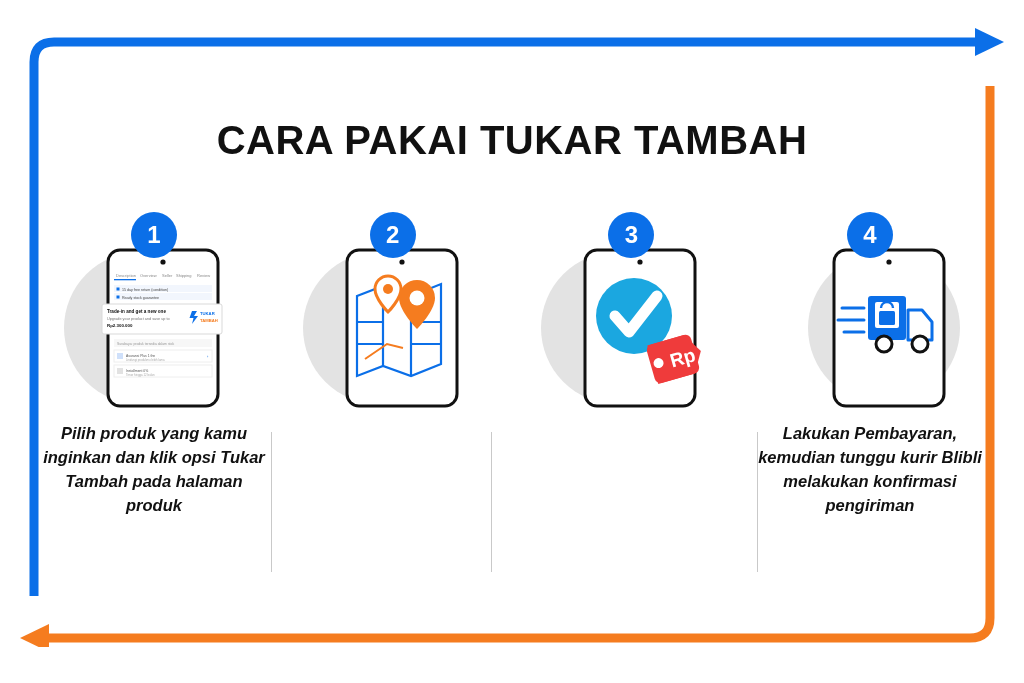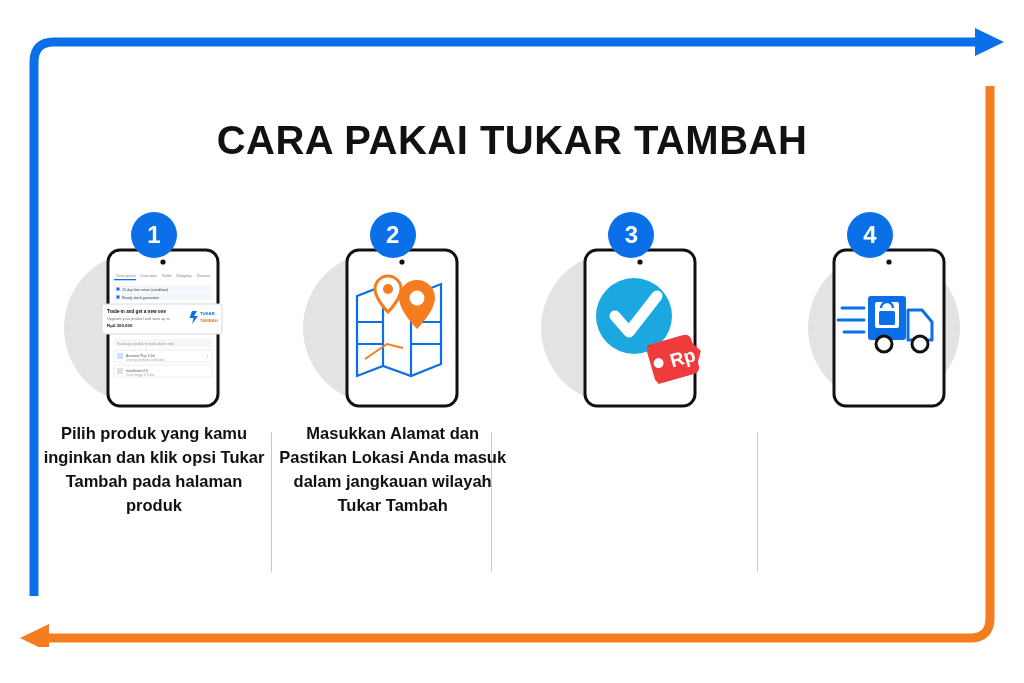--- a/index.html
+++ b/index.html
@@ -92,20 +92,21 @@
   .art.right .disc {
     left: 36px;
   }
   .caption {
     margin-top: 14px;
     text-align: center;
     font-size: 16.5px;
     line-height: 1.45;
     color: #111111;
     font-weight: bold;
+    font-style: italic;
   }
   .step-3 .caption, .step-4 .caption { font-weight: bold; }
   .divider {
     position: absolute;
     top: 432px;
     width: 1px;
     height: 140px;
     background: #c9c9c9;
   }
   .d1 { left: 271px; }
@@ -209,21 +210,20 @@
             <path d="M93 46 a14 14 0 1 1 0.01 0 Z" fill="#ffffff"></path>
             <path d="M93 32 a13 13 0 0 1 13 13 c0 10 -13 23 -13 23 s-13 -13 -13 -23 a13 13 0 0 1 13 -13 z" fill="#ffffff" stroke="#f57c1f" stroke-width="3"></path>
             <circle cx="93" cy="45" r="5" fill="#f57c1f"></circle>
           </g>
           <g>
             <path d="M122 36 a18 18 0 0 1 18 18 c0 13 -18 31 -18 31 s-18 -18 -18 -31 a18 18 0 0 1 18 -18 z" fill="#f57c1f"></path>
             <circle cx="122" cy="54" r="7.5" fill="#ffffff"></circle>
           </g>
         </svg>
       </div>
-      <div class="caption">Masukkan Alamat dan Pastikan Lokasi Anda masuk dalam jangkauan wilayah Tukar Tambah</div>
     </div>
 
     <div class="step step-3">
       <div class="badge">3</div>
       <div class="art">
         <div class="disc"></div>
         <svg class="phone-wrap" width="196" height="164" viewBox="0 0 196 164">
           <rect x="52" y="6" width="110" height="156" rx="12" fill="#ffffff" stroke="#111111" stroke-width="3"></rect>
           <circle cx="107" cy="18" r="2.6" fill="#111111"></circle>
 
@@ -256,16 +256,17 @@
 
           <rect x="96" y="52" width="38" height="44" rx="3" fill="#0b6fe8"></rect>
           <rect x="103" y="58" width="24" height="26" rx="2" fill="#ffffff"></rect>
           <path d="M109 64 a6 6 0 0 1 12 0" fill="none" stroke="#0b6fe8" stroke-width="2.4"></path>
           <rect x="107" y="67" width="16" height="14" rx="1.5" fill="#0b6fe8"></rect>
           <path d="M136 66 L150 66 L160 78 L160 96 L136 96 Z" fill="#ffffff" stroke="#0b6fe8" stroke-width="3" stroke-linejoin="round"></path>
           <circle cx="112" cy="100" r="8" fill="#ffffff" stroke="#111111" stroke-width="3"></circle>
           <circle cx="148" cy="100" r="8" fill="#ffffff" stroke="#111111" stroke-width="3"></circle>
         </svg>
       </div>
+      <div class="caption">Lakukan Pembayaran, kemudian tunggu kurir Blibli melakukan konfirmasi pengiriman</div>
     </div>
 
   </div>
 </div>
 
 </body></html>

